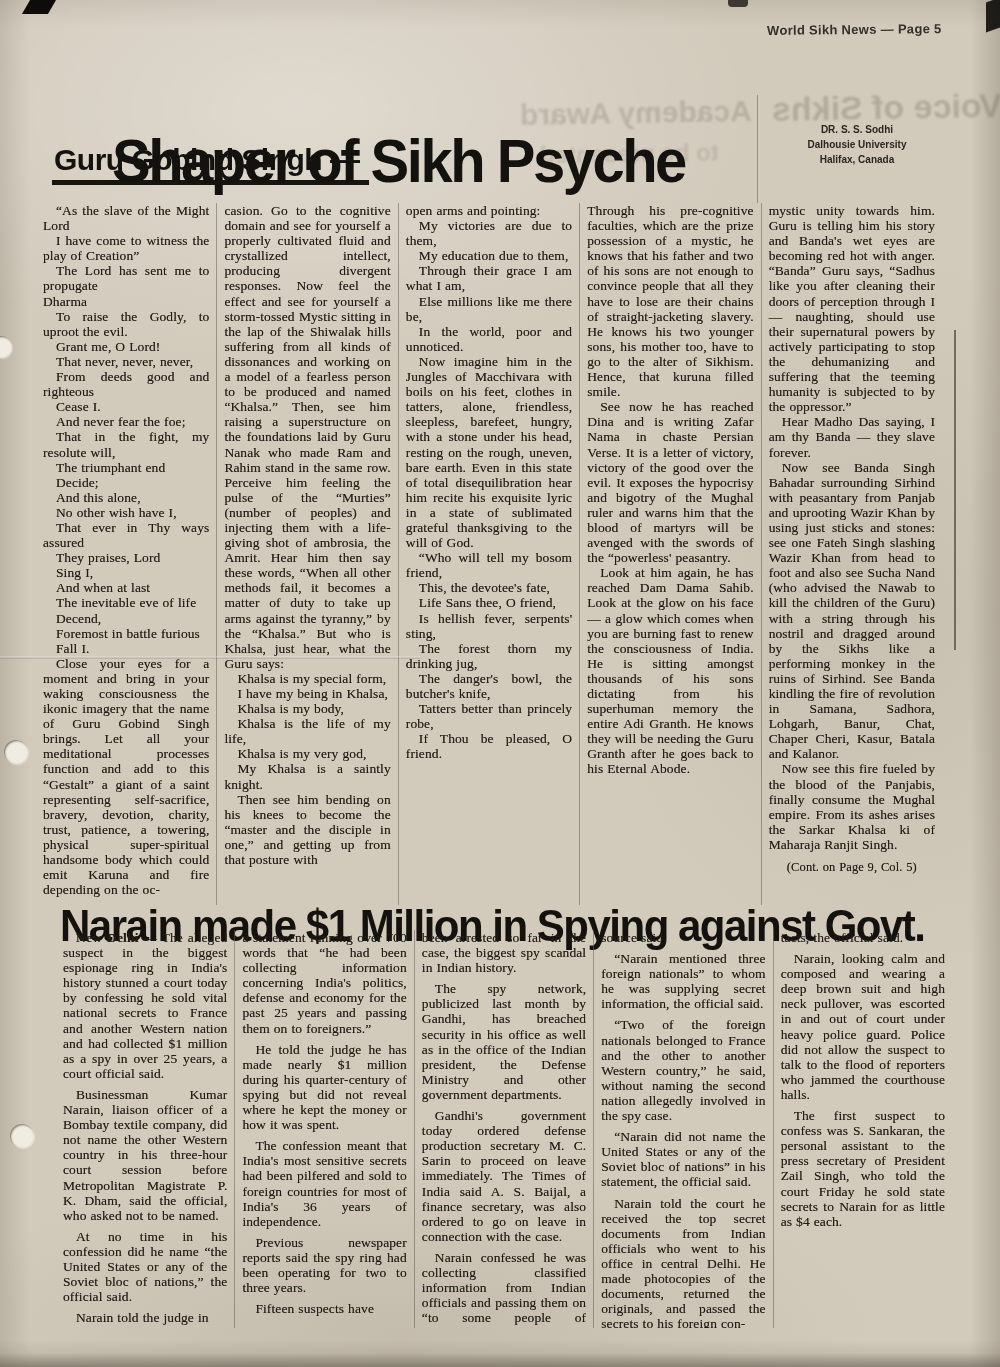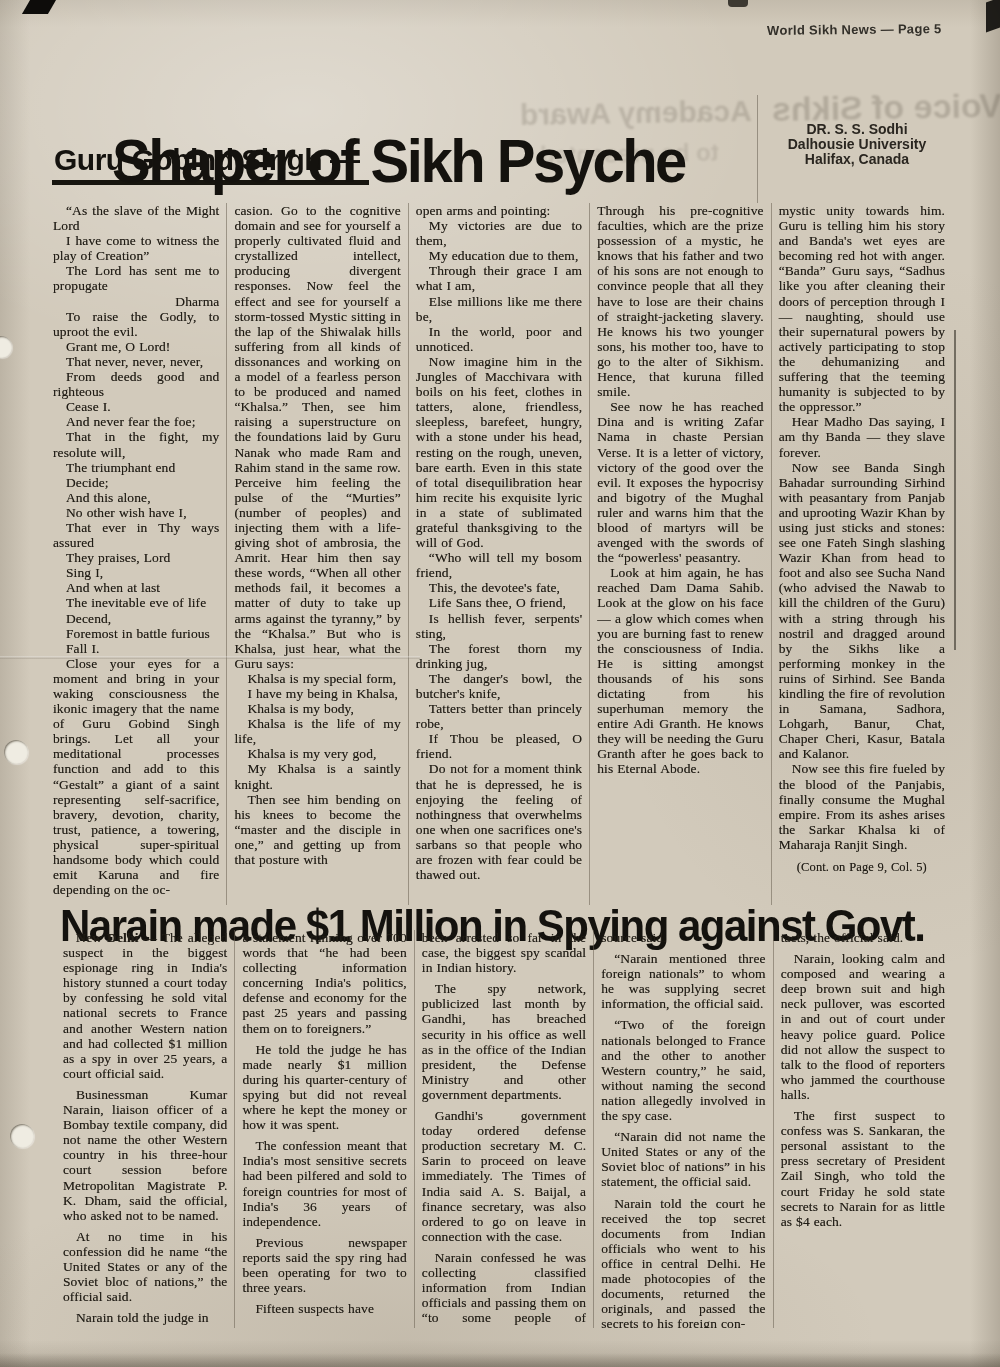--- a/index.html
+++ b/index.html
@@ -38,38 +38,38 @@
     letter-spacing:-.5px;color:#14120e;
     border-bottom:5px solid #17150f;padding:0 10px 3px 2px;margin-top:48px;
   }
   .headline1{
     position:absolute;top:126px;left:112px;margin:0;
     font-family:"Liberation Sans", sans-serif;font-weight:bold;font-size:58px;
     letter-spacing:-2.5px;color:#14120e;transform:scale(1,1.04);transform-origin:left top;
   }
   .byline{
     position:absolute;top:122px;left:772px;width:170px;text-align:center;
-    font-family:"Liberation Sans", sans-serif;font-weight:bold;font-size:14px;
+    font-family:"Liberation Sans", sans-serif;font-weight:bold;font-size:10px;
     line-height:15px;color:#2a2620;
   }
   
   .cols{position:absolute;display:flex;}
-  .cols-a1{top:203px;left:46px;width:906px;height:702px;}
+  .cols-a1{top:203px;left:36px;width:906px;height:702px;}
   .cols-a2{top:930px;left:56px;width:896px;height:398px;}
   .col{flex:1 1 0;padding:0 7px;overflow:hidden;}
   .col + .col{border-left:1px solid rgba(105,96,82,.55);}
   .para{
     margin:0;font-size:13.5px;line-height:15.1px;text-align:justify;
     letter-spacing:.1px;word-spacing:.5px;
     text-shadow:0 0 .5px rgba(33,29,22,.55);
   }
   .s-p{text-indent:13px;}
   .s-v{text-indent:13px;}
   .s-f{text-indent:0;}
-  .s-r{text-align:right;}
+  .s-r{}
   .s-c{text-align:center;font-size:12.5px;margin-top:8px;text-indent:0;}
   .cols-a2 .para{margin-bottom:6px;}
   .cols-a2 .para b{letter-spacing:.2px;}
   
   .headline2{
     position:absolute;top:901px;left:60px;margin:0;
     font-family:"Liberation Sans", sans-serif;font-weight:bold;font-size:42px;
     letter-spacing:-1.5px;color:#14120e;transform:scale(1,1.05);transform-origin:left top;
     white-space:nowrap;
   }
@@ -157,21 +157,20 @@
         <p class="para s-v">In the world, poor and unnoticed.</p>
         <p class="para s-p">Now imagine him in the Jungles of Macchivara with boils on his feet, clothes in tatters, alone, friendless, sleepless, barefeet, hungry, with a stone under his head, resting on the rough, uneven, bare earth. Even in this state of total disequilibration hear him recite his exquisite lyric in a state of sublimated grateful thanksgiving to the will of God.</p>
         <p class="para s-v">“Who will tell my bosom friend,</p>
         <p class="para s-v">This, the devotee's fate,</p>
         <p class="para s-v">Life Sans thee, O friend,</p>
         <p class="para s-v">Is hellish fever, serpents' sting,</p>
         <p class="para s-v">The forest thorn my drinking jug,</p>
         <p class="para s-v">The danger's bowl, the butcher's knife,</p>
         <p class="para s-v">Tatters better than princely robe,</p>
         <p class="para s-v">If Thou be pleased, O friend.</p>
-        <p class="para s-p">Do not for a moment think that he is depressed, he is enjoying the feeling of nothingness that overwhelms one when one sacrifices one's sarbans so that people who are frozen with fear could be thawed out.</p>
       </div>
     <div class="col">
         <p class="para s-f">Through his pre-cognitive faculties, which are the prize possession of a mystic, he knows that his father and two of his sons are not enough to convince people that all they have to lose are their chains of straight-jacketing slavery. He knows his two younger sons, his mother too, have to go to the alter of Sikhism. Hence, that kuruna filled smile.</p>
         <p class="para s-p">See now he has reached Dina and is writing Zafar Nama in chaste Persian Verse. It is a letter of victory, victory of the good over the evil. It exposes the hypocrisy and bigotry of the Mughal ruler and warns him that the blood of martyrs will be avenged with the swords of the “powerless' peasantry.</p>
         <p class="para s-p">Look at him again, he has reached Dam Dama Sahib. Look at the glow on his face — a glow which comes when you are burning fast to renew the consciousness of India. He is sitting amongst thousands of his sons dictating from his superhuman memory the entire Adi Granth. He knows they will be needing the Guru Granth after he goes back to his Eternal Abode.</p>
       </div>
     <div class="col">
         <p class="para s-f">mystic unity towards him. Guru is telling him his story and Banda's wet eyes are becoming red hot with anger. “Banda” Guru says, “Sadhus like you after cleaning their doors of perception through I — naughting, should use their supernatural powers by actively participating to stop the dehumanizing and suffering that the teeming humanity is subjected to by the oppressor.”</p>
         <p class="para s-p">Hear Madho Das saying, I am thy Banda — they slave forever.</p>
         <p class="para s-p">Now see Banda Singh Bahadar surrounding Sirhind with peasantary from Panjab and uprooting Wazir Khan by using just sticks and stones: see one Fateh Singh slashing Wazir Khan from head to foot and also see Sucha Nand (who advised the Nawab to kill the children of the Guru) with a string through his nostril and dragged around by the Sikhs like a performing monkey in the ruins of Sirhind. See Banda kindling the fire of revolution in Samana, Sadhora, Lohgarh, Banur, Chat, Chaper Cheri, Kasur, Batala and Kalanor.</p>

